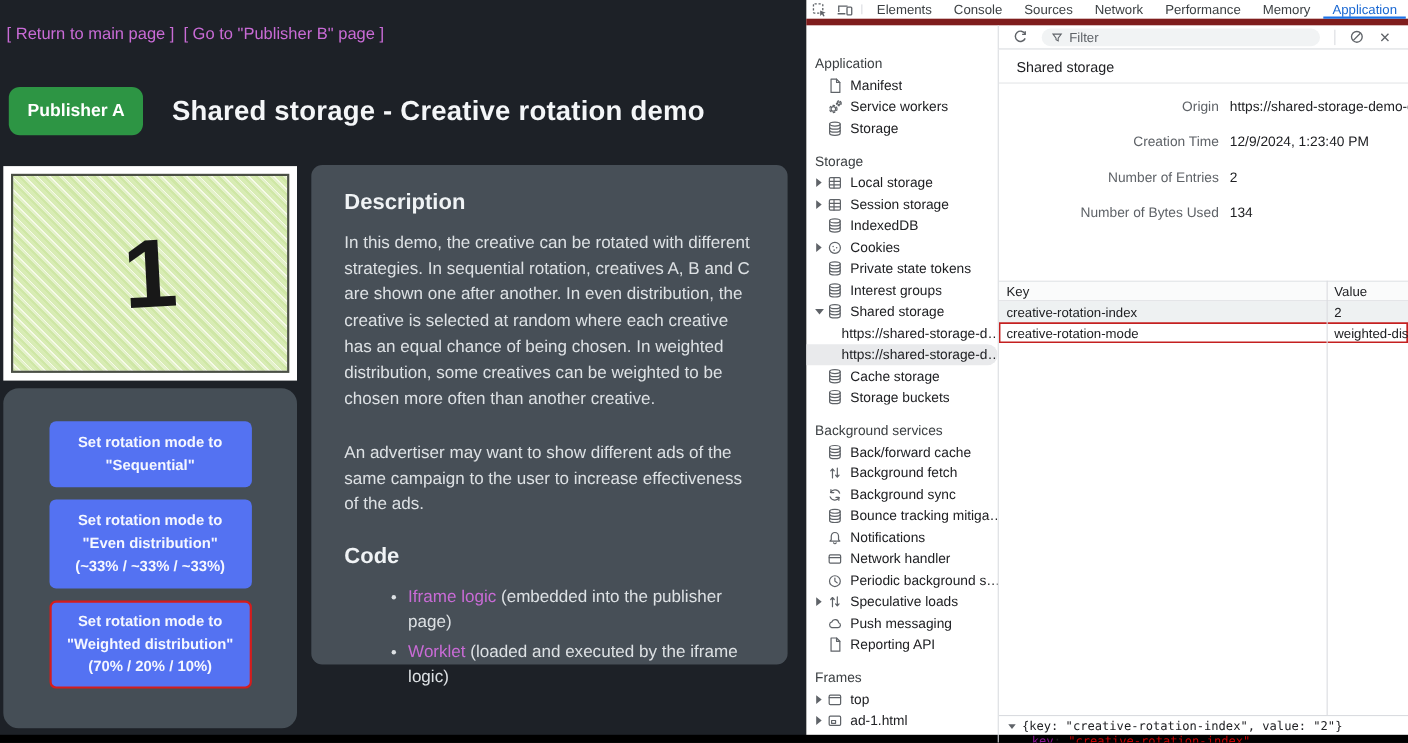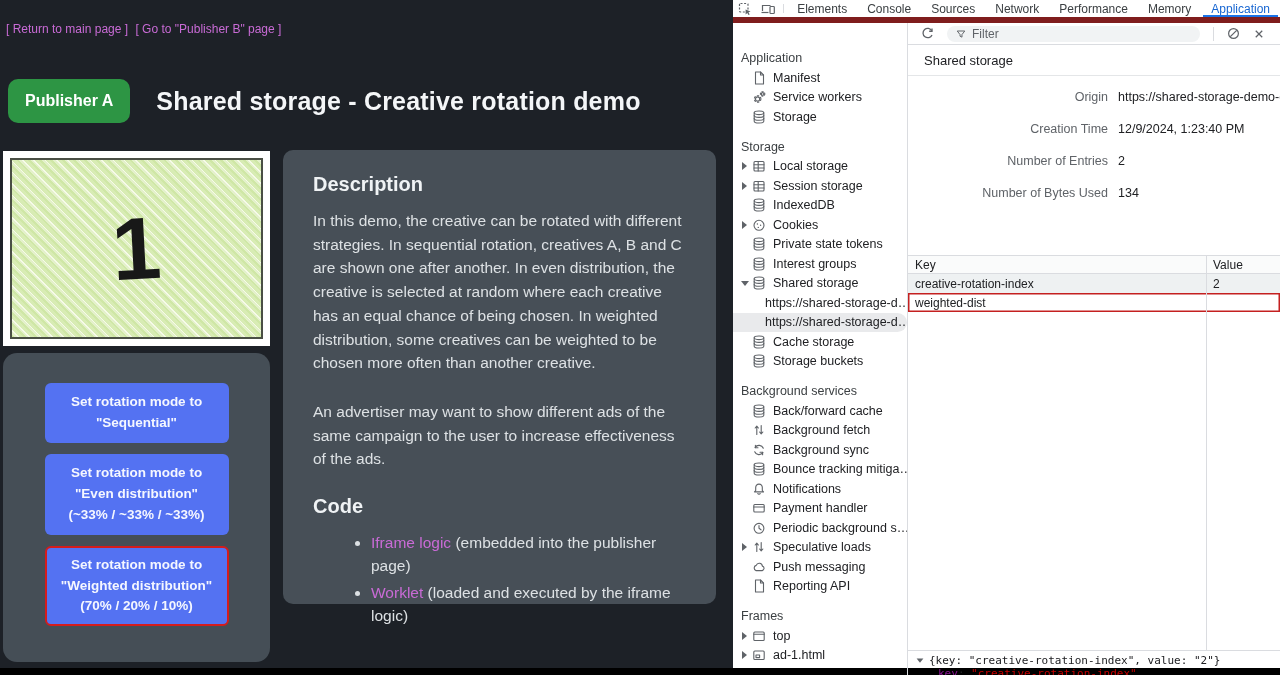--- a/index.html
+++ b/index.html
@@ -1,21 +1,21 @@
 <!DOCTYPE html>
 <html><head>
 <meta charset="utf-8">
 <style>
   * { margin:0; padding:0; box-sizing:border-box; }
   html,body { width:1280px; height:675px; background:#000; font-family:"Liberation Sans",sans-serif; overflow:hidden; }
   #stage { position:relative; width:1280px; height:675px; background:#000; }
 
   
   #demo-page { position:absolute; left:0; top:0; width:733px; height:668px; background:#1d2127; color:#e3e6e9; overflow:hidden; }
-  .top-links { position:absolute; left:6px; top:22px; font-size:12px; }
+  .top-links { position:absolute; left:6px; top:22px; font-size:15px; }
   .top-links a { color:#c96bd6; text-decoration:none; margin-right:4px; }
   .page-header { position:absolute; left:8px; top:79px; display:flex; align-items:center; }
   .badge { background:#2d9544; color:#ffffff; font-weight:bold; font-size:16px; padding:13px 17px; border-radius:10px; }
   .page-title { color:#f4f6f8; font-weight:bold; font-size:25px; margin-left:26px; letter-spacing:.2px; }
 
   .creative-frame { position:absolute; left:3px; top:151px; width:267px; height:195px; background:#fff; padding:7px; }
   .creative-inner { width:100%; height:100%; border:2px solid #4a4f45; display:flex; align-items:center; justify-content:center;
     background:repeating-linear-gradient(45deg,#cfe7a6 0 2px,#e4f1cb 2px 4px,#f6fae9 4px 5px,#d8ecb4 5px 8px); }
   .creative-number { font-size:88px; font-weight:bold; color:#181818; transform:rotate(-3deg); line-height:1; }
 
@@ -370,21 +370,21 @@
                 <path d="M6.8 12.5a1.3 1.3 0 0 0 2.4 0"></path>
               </svg></span>
             <span class="t-label">Notifications</span>
           </div>
           <div class="tree-item">
             <span class="arrow-slot"></span>
             <span class="t-icon"><svg width="16" height="16" viewBox="0 0 16 16" fill="none" stroke="#5f6368" stroke-width="1.1" stroke-linecap="round" stroke-linejoin="round">
                 <rect x="2.8" y="4.5" width="10.4" height="7.5" rx="1"></rect>
                 <path d="M2.8 7h10.4"></path>
               </svg></span>
-            <span class="t-label">Payment handler</span>
+            <span class="t-label">Network handler</span>
           </div>
           <div class="tree-item">
             <span class="arrow-slot"></span>
             <span class="t-icon"><svg width="16" height="16" viewBox="0 0 16 16" fill="none" stroke="#5f6368" stroke-width="1.1" stroke-linecap="round" stroke-linejoin="round">
                 <circle cx="8" cy="8.3" r="4.9"></circle>
                 <path d="M8 5.5v2.8l2 1.5"></path>
               </svg></span>
             <span class="t-label">Periodic background s…</span>
           </div>
           <div class="tree-item">
@@ -460,20 +460,21 @@
           <div class="kv-header">
             <div class="cell-key">Key</div>
             <div class="cell-value">Value</div>
           </div>
           <div id="kv-rows">
               <div class="kv-row shaded">
                 <div class="cell-key">creative-rotation-index</div>
                 <div class="cell-value">2</div>
               </div>
               <div class="kv-row red-outline">
+                <div class="cell-key">creative-rotation-mode</div>
                 <div class="cell-value">weighted-dist</div>
               </div>
             </div>
         </div>
         <div class="preview-pane">
           <div class="pv-line1">
             <span class="tri-down"></span>
             <span>{key: "creative-rotation-index", value: "2"}</span>
           </div>
           <div id="pv-props">

